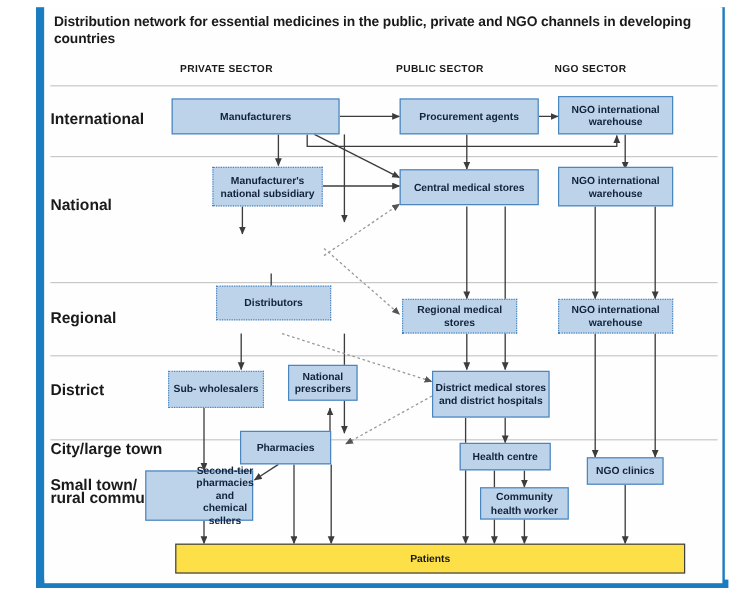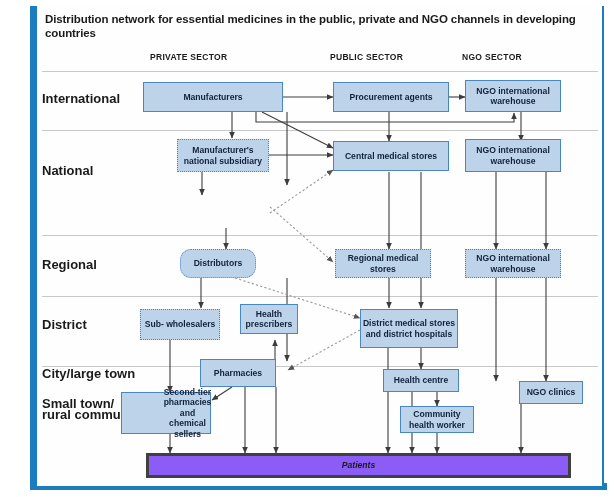--- a/index.html
+++ b/index.html
@@ -18,21 +18,21 @@
   .sector{position:absolute;top:52px;font-size:8.5px;font-weight:bold;color:#1a1a1a;letter-spacing:0.3px;text-align:left;}
 
   .divider{position:absolute;height:1px;background:#c8c8c8;}
 
   .rowlabel{position:absolute;font-size:13px;font-weight:bold;color:#1a1a1a;line-height:11px;}
 
   .node{position:absolute;box-sizing:border-box;background:#bcd3ea;border:1px solid #4a86c0;
         display:flex;align-items:center;justify-content:center;text-align:center;
         font-size:8.6px;font-weight:bold;color:#12223a;line-height:10.5px;z-index:5;}
   .node.dotted{border:1px dotted #4a86c0;}
-  .node.plain{background:#8b5cf6;border:3px solid #404040;color:#1a1a1a;font-style:italic;}
+  .node.plain{background:#fde047;border:1px solid #404040;color:#1a1a1a;}
 
   svg.wires{position:absolute;left:0;top:0;width:614px;height:497px;z-index:2;}
 </style>
 </head>
 <body>
 
 <div id="root">
 
   <div class="frame-left"></div>
   <div class="frame-bottom"></div>
@@ -138,30 +138,30 @@
   </svg>
 
   <div class="node" style="left:143px;top:82px;width:140px;height:30px;">Manufacturers</div>
   <div class="node" style="left:333px;top:82px;width:116px;height:30px;">Procurement agents</div>
   <div class="node" style="left:465px;top:80px;width:96px;height:32px;">NGO international warehouse</div>
 
   <div class="node" style="left:333px;top:141px;width:116px;height:30px;">Central medical stores</div>
   <div class="node dotted" style="left:177px;top:139px;width:92px;height:33px;">Manufacturer's national subsidiary</div>
   <div class="node" style="left:465px;top:139px;width:96px;height:33px;">NGO international warehouse</div>
 
-  <div class="node dotted" style="left:180px;top:249px;width:76px;height:29px;border-radius:11px;">Distributors</div>
+  <div class="node dotted" style="left:180px;top:238px;width:96px;height:29px;">Distributors</div>
   <div class="node dotted" style="left:335px;top:249px;width:96px;height:29px;">Regional medical stores</div>
   <div class="node dotted" style="left:465px;top:249px;width:96px;height:29px;">NGO international warehouse</div>
 
   <div class="node dotted" style="left:140px;top:309px;width:80px;height:31px;">Sub- wholesalers</div>
-  <div class="node" style="left:240px;top:304px;width:58px;height:30px;">Health prescribers</div>
+  <div class="node" style="left:240px;top:304px;width:58px;height:30px;">National prescribers</div>
   <div class="node" style="left:360px;top:309px;width:98px;height:39px;">District medical stores and district hospitals</div>
 
   <div class="node" style="left:200px;top:359px;width:76px;height:28px;">Pharmacies</div>
   <div class="node" style="left:383px;top:369px;width:76px;height:23px;">Health centre</div>
 
   <div class="node" style="left:121px;top:392px;width:90px;height:42px;padding-left:43px;">Second-tier pharmacies and chemical sellers</div>
   <div class="node" style="left:400px;top:406px;width:74px;height:27px;">Community health worker</div>
-  <div class="node" style="left:489px;top:381px;width:64px;height:23px;margin-left:30px;">NGO clinics</div>
+  <div class="node" style="left:489px;top:381px;width:64px;height:23px;">NGO clinics</div>
 
   <div class="node plain" style="left:146px;top:453px;width:425px;height:25px;">Patients</div>
 
 </div>
 
 </body></html>

